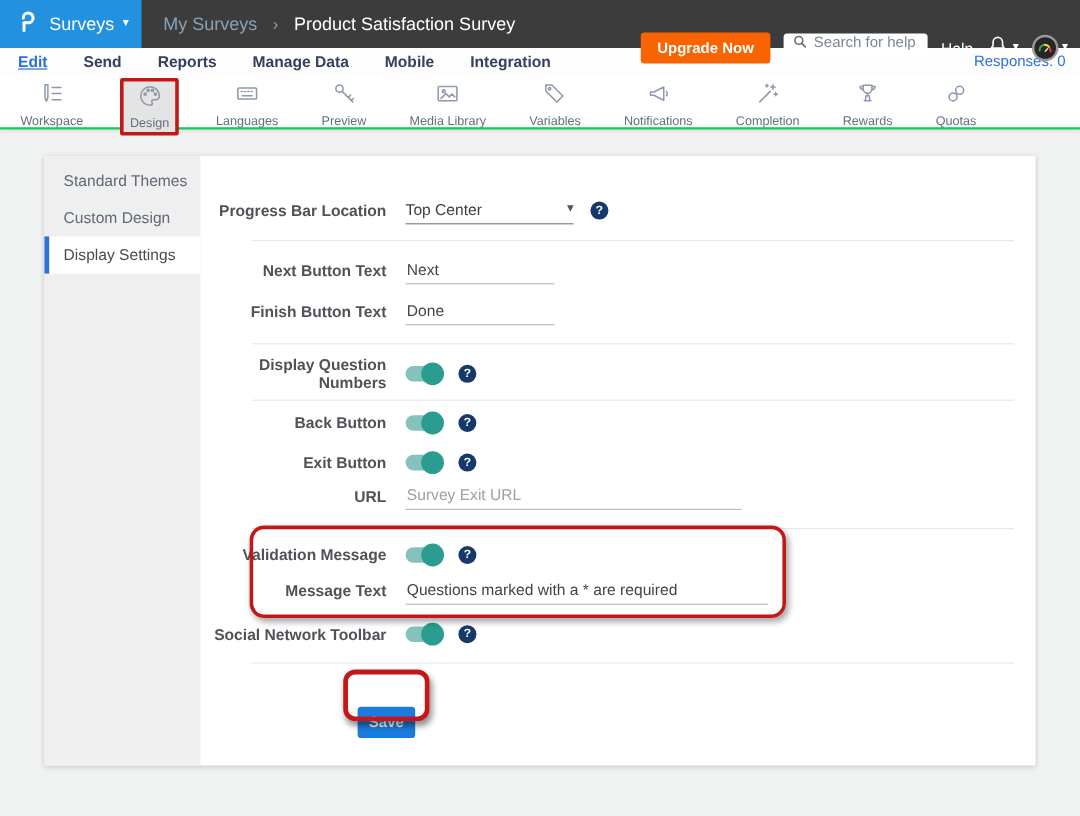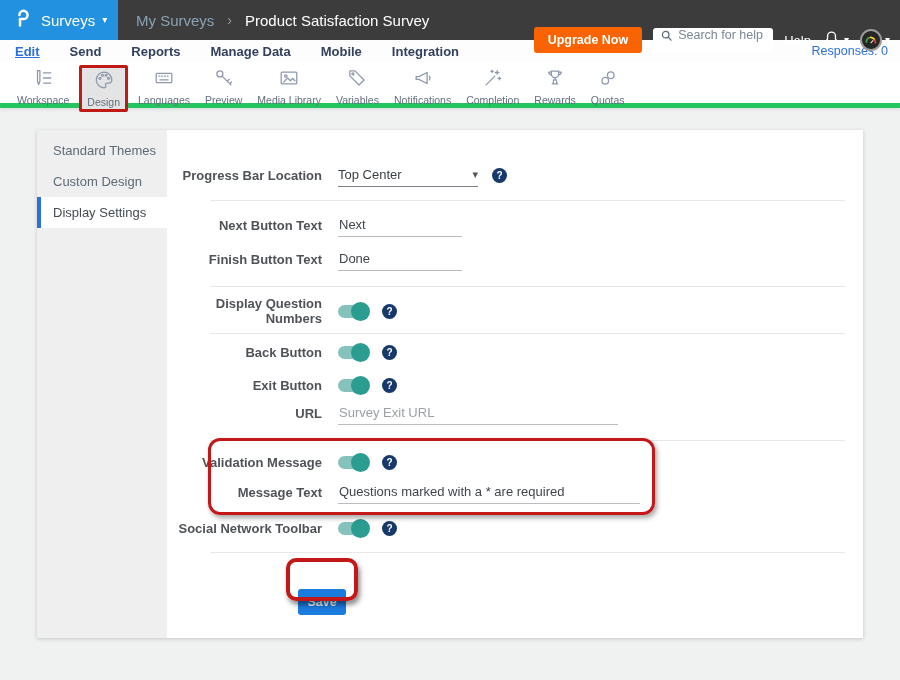--- a/index.html
+++ b/index.html
@@ -34,22 +34,22 @@
 
   
   .mainnav { position:absolute; top:40px; left:0; right:0; height:22px; background:#fdfdfd;
              display:flex; align-items:center; gap:30px; padding-left:15px; z-index:4; }
   .nav-item { font-size:13px; font-weight:bold; color:#33415e; cursor:pointer; }
   .nav-item.active { color:#2d6fd9; text-decoration:underline; }
   .responses { position:absolute; right:12px; color:#2d6fd9; font-size:12.5px; }
 
   
   .toolbar { position:absolute; top:62px; left:0; right:0; height:46px; background:#fff;
-             border-bottom:5px solid #22c55e; box-shadow:0 2px 3px rgba(0,0,0,.07); z-index:4;
-             display:flex; align-items:flex-start; padding:3px 0 0 12px; gap:5px; }
+             border-bottom:2px solid #22c55e; box-shadow:0 2px 3px rgba(0,0,0,.07); z-index:4;
+             display:flex; align-items:flex-start; padding:3px 0 0 12px; gap:26px; }
   .tile { display:flex; flex-direction:column; align-items:center; gap:1px; padding:2px 5px; cursor:pointer; }
   .tile svg { stroke:#8e99ad; fill:none; stroke-width:1.4; stroke-linecap:round; stroke-linejoin:round; }
   .tlabel { font-size:10.5px; color:#636e7e; white-space:nowrap; }
   .tile.design-active { background:#e4e4e4; border:3px solid #bf1a15; border-radius:2px; padding:1px 5px; }
   .url-group { position:absolute; left:578px; top:71px; width:228px; height:27px; display:flex;
                border:1px solid #c9c9c9; border-radius:3px; background:#fff; overflow:hidden; }
   .url-text { flex:1; font-size:11.5px; font-weight:bold; color:#3d4757; padding:6px 4px 0 8px;
               white-space:nowrap; overflow:hidden; }
   .url-edit { width:30px; background:#ececec; border-left:1px solid #cfcfcf; display:flex;
               align-items:center; justify-content:center; cursor:pointer; }

